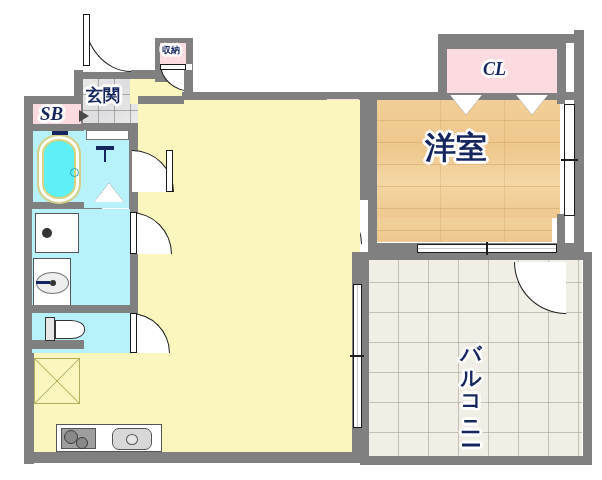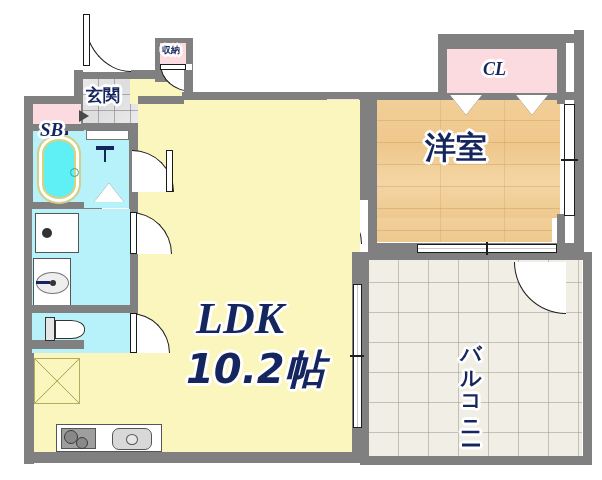--- a/index.html
+++ b/index.html
@@ -210,22 +210,20 @@
 
   <div class="label lbl-room jp" style="left:216px;top:122px;">洋室</div>
   <div class="label lbl-room" style="left:208px;top:166px;font-family:'DejaVu Sans',sans-serif;font-style:italic;">4.0帖</div>
 
   <div class="abs door-arc arc-tl" style="left:264px;top:200px;width:46px;height:44px;border-bottom:none;border-right:none;"></div>
   <div class="abs leaf" style="left:303px;top:200px;width:7px;height:44px;"></div>
 
   <div class="abs floor-ldk" style="left:130px;top:100px;width:230px;height:352px;"></div>
   <div class="abs floor-ldk" style="left:32px;top:352px;width:328px;height:100px;"></div>
 
-  <div class="label lbl-ldk-top" style="left:196px;top:296px;">LDK</div>
-  <div class="label lbl-ldk-bot" style="left:186px;top:348px;font-family:'DejaVu Sans',sans-serif;font-style:italic;">10.2帖</div>
 
   <div class="abs wall" style="left:24px;top:452px;width:344px;height:11px;"></div>
   <div class="abs wall" style="left:24px;top:340px;width:10px;height:124px;"></div>
   <div class="abs wall" style="left:352px;top:252px;width:9px;height:204px;"></div>
 
   <div class="abs slide-v" style="left:353px;top:284px;width:9px;height:144px;"></div>
   <div class="abs mullion" style="left:350px;top:355px;width:14px;height:2px;"></div>
 
   <div class="abs xbox" style="left:34px;top:358px;width:46px;height:46px;"></div>
 
@@ -276,21 +274,21 @@
   <div class="abs floor-tile-genkan" style="left:82px;top:78px;width:56px;height:45px;"></div>
   <div class="label lbl-genkan jp" style="left:86px;top:87px;">玄関</div>
 
   <div class="abs floor-ldk" style="left:130px;top:78px;width:52px;height:26px;"></div>
   <div class="abs wall" style="left:74px;top:70px;width:110px;height:9px;"></div>
   <div class="abs wall" style="left:74px;top:70px;width:9px;height:54px;"></div>
   <div class="abs wall" style="left:24px;top:96px;width:10px;height:30px;"></div>
   <div class="abs wall" style="left:24px;top:96px;width:58px;height:8px;"></div>
 
   <div class="abs floor-closet" style="left:33px;top:104px;width:48px;height:20px;"></div>
-  <div class="label lbl-sb" style="left:40px;top:104px;margin-top:16px;">SB</div>
+  <div class="label lbl-sb" style="left:40px;top:104px;">SB</div>
 
   <div class="abs white" style="left:83px;top:60px;width:46px;height:12px;"></div>
   <div class="abs door-arc arc-bl" style="left:83px;top:14px;width:48px;height:58px;border-top:none;border-right:none;"></div>
   <div class="abs leaf" style="left:83px;top:14px;width:7px;height:52px;"></div>
 
   <div class="abs" style="left:79px;top:110px;width:0;height:0;border-top:6px solid transparent;border-bottom:6px solid transparent;border-left:10px solid #4a4a4a;"></div>
 
   <div class="abs wall" style="left:155px;top:38px;width:38px;height:44px;"></div>
   <div class="abs floor-closet" style="left:160px;top:43px;width:26px;height:22px;"></div>
   <div class="label lbl-shunou jp" style="left:162px;top:46px;">収納</div>

